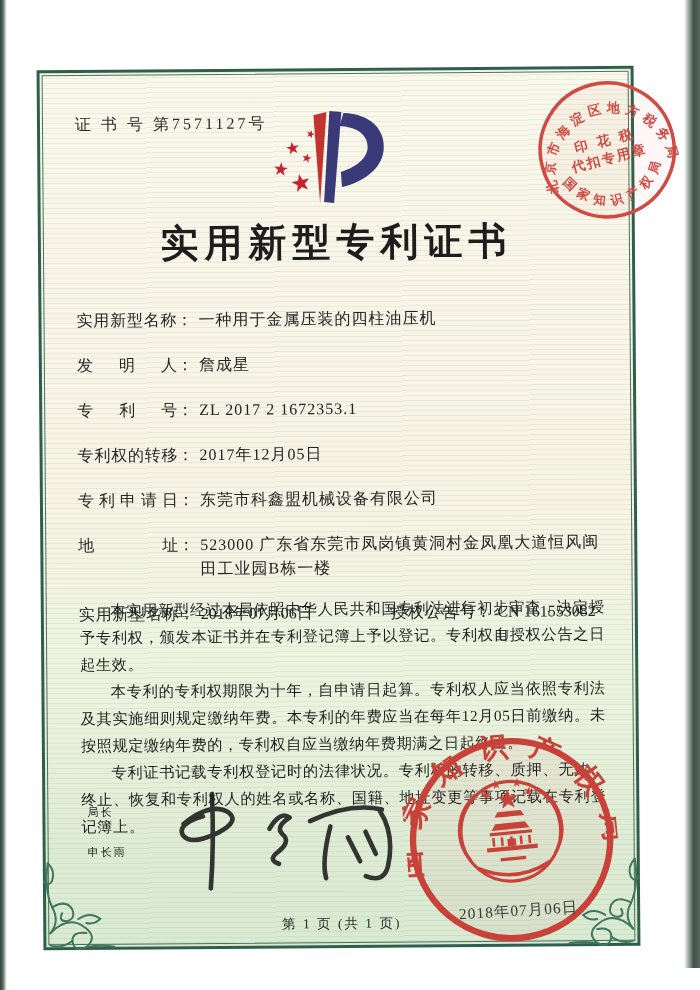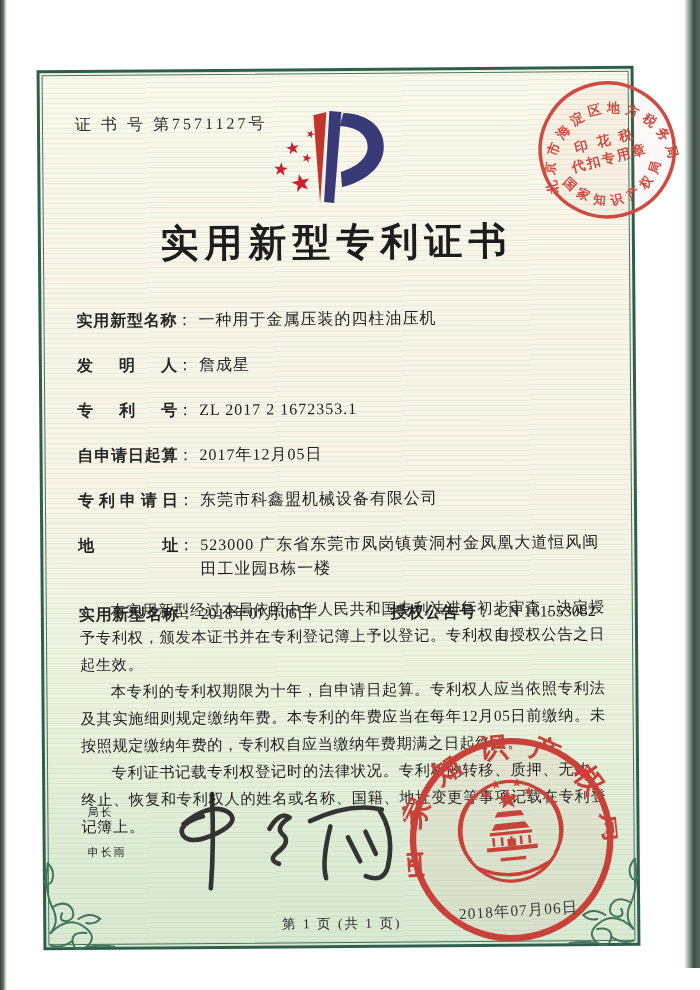--- a/index.html
+++ b/index.html
@@ -46,21 +46,21 @@
   .logo { position:absolute; left:50%; top:30px; transform:translateX(-50%); }
   .title {
     position:absolute; top:146px; left:0; width:100%;
     text-align:center; font-size:38px; font-weight:bold;
     letter-spacing:6px; color:#1d1d1d;
   }
   .fields { position:absolute; left:35px; top:236px; width:530px; font-size:16px; }
   .frow { display:flex; align-items:flex-start; margin-bottom:21px; line-height:24px; }
   .flabel {
     display:inline-block; width:100px; text-align:justify; text-align-last:justify;
-    flex:none; color:#262626;font-weight:bold;
+    flex:none; color:#262626;
   }
   .fcolon { flex:none; margin-right:6px; }
   .fvalue { flex:1 1 auto; max-width:430px; letter-spacing:1px; }
   .grant-row { display:flex; margin-top:0; }
   .grant-left { display:flex; width:315px; }
   .grant-right { display:flex; }
   .grant-right .flabel { width:85px; }
   .paras {
     position:absolute; left:36px; top:524px; width:525px;
     font-size:15.2px; line-height:27px; text-align:justify;
@@ -135,21 +135,21 @@
       <span class="flabel">发明人</span>
       <span class="fcolon">：</span>
       <span class="fvalue">詹成星</span>
     </div>
     <div class="frow">
       <span class="flabel">专利号</span>
       <span class="fcolon">：</span>
       <span class="fvalue">ZL 2017 2 1672353.1</span>
     </div>
     <div class="frow">
-      <span class="flabel">自申请日起算</span>
+      <span class="flabel">专利权的转移</span>
       <span class="fcolon">：</span>
       <span class="fvalue">2017年12月05日</span>
     </div>
     <div class="frow">
       <span class="flabel">专利申请日</span>
       <span class="fcolon">：</span>
       <span class="fvalue">东莞市科鑫盟机械设备有限公司</span>
     </div>
     <div class="frow">
       <span class="flabel">地址</span>

